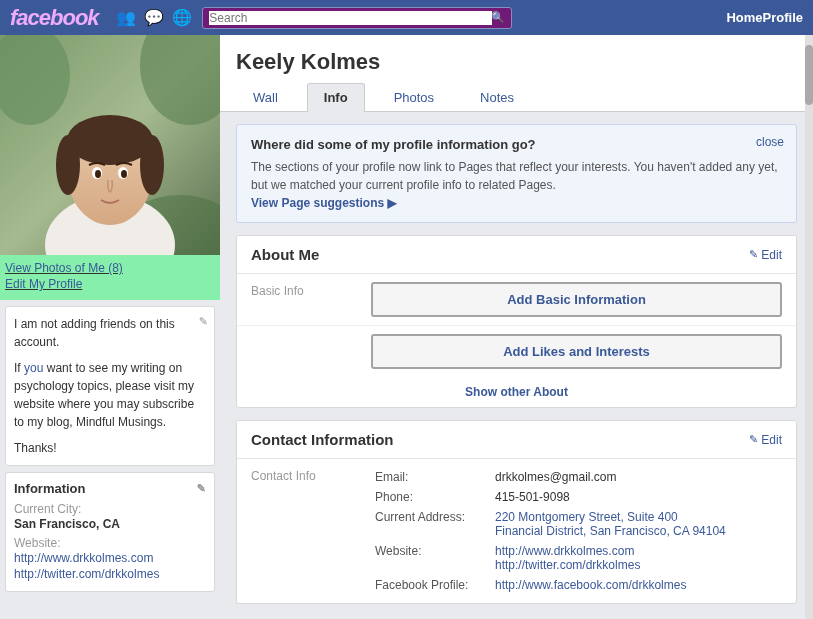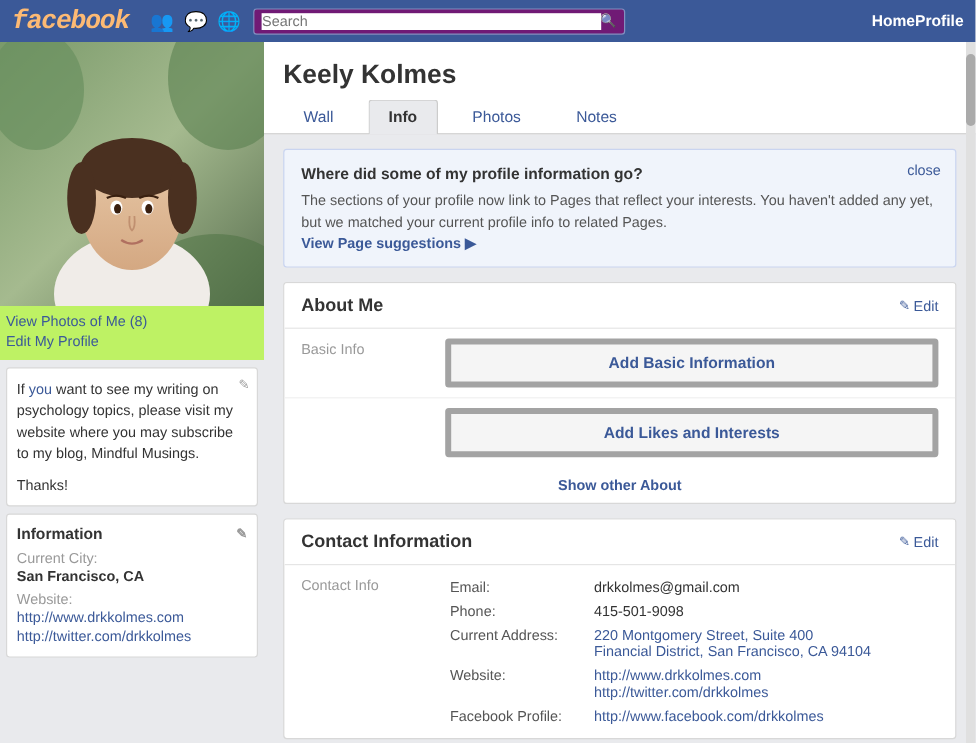--- a/index.html
+++ b/index.html
@@ -8,23 +8,23 @@
     
     #header {
       background: #3b5998;
       height: 35px;
       display: flex;
       align-items: center;
       padding: 0 10px;
       gap: 10px;
     }
     #header .logo {
-      color: #fdba74;
+      color: #f0abfc;
       font-size: 22px;
-      font-family: Liberation Mono, monospace;
+      font-family: Liberation Sans, sans-serif;
       font-weight: bold;
       font-style: italic;
       letter-spacing: -1px;
       margin-right: 8px;
     }
     #header .header-icons {
       display: flex;
       gap: 8px;
       align-items: center;
       color: #c8d0e7;
@@ -89,21 +89,22 @@
     #profile-photo .photo-placeholder {
       width: 100%;
       height: 100%;
       background: linear-gradient(135deg, #7a9070 0%, #a8b89a 40%, #c8d4b0 70%, #6a7860 100%);
       display: flex;
       align-items: center;
       justify-content: center;
     }
     #photo-links {
       padding: 5px 0 8px 0;
-      background: #bef264;
+      background: #86efac;
+      text-decoration: underline;
     }
     #photo-links a {
       display: block;
       color: #3b5998;
       text-decoration: none;
       font-size: 12px;
       padding: 1px 5px;
     }
 
     .sidebar-status {
@@ -293,21 +294,21 @@
       padding-top: 2px;
     }
     .row-content {
       flex: 1;
     }
     .add-btn {
       display: block;
       width: 100%;
       padding: 8px;
       background: #f5f5f5;
-      border: 5px solid #a3a3a3;
+      border: 2px solid #a3a3a3;
       border-radius: 3px;
       color: #3b5998;
       font-size: 13px;
       font-weight: bold;
       text-align: center;
       cursor: pointer;
       text-decoration: none;
     }
 
     .show-pages {
@@ -442,20 +443,21 @@
         </div>
       </div>
 
       <div id="photo-links">
         <a href="#">View Photos of Me (8)</a>
         <a href="#">Edit My Profile</a>
       </div>
 
       <div class="sidebar-status">
         <span class="edit-icon pencil-icon"></span>
+        <p>I am not adding friends on this account.</p>
         <p>If <a href="#">you</a> want to see my writing on psychology topics, please visit my website where you may subscribe to my blog, Mindful Musings.</p>
         <p>Thanks!</p>
       </div>
 
       <div class="sidebar-info">
         <div class="info-header">
           <span>Information</span>
           <span class="edit-icon pencil-icon"></span>
         </div>
         <div class="info-label">Current City:</div>

